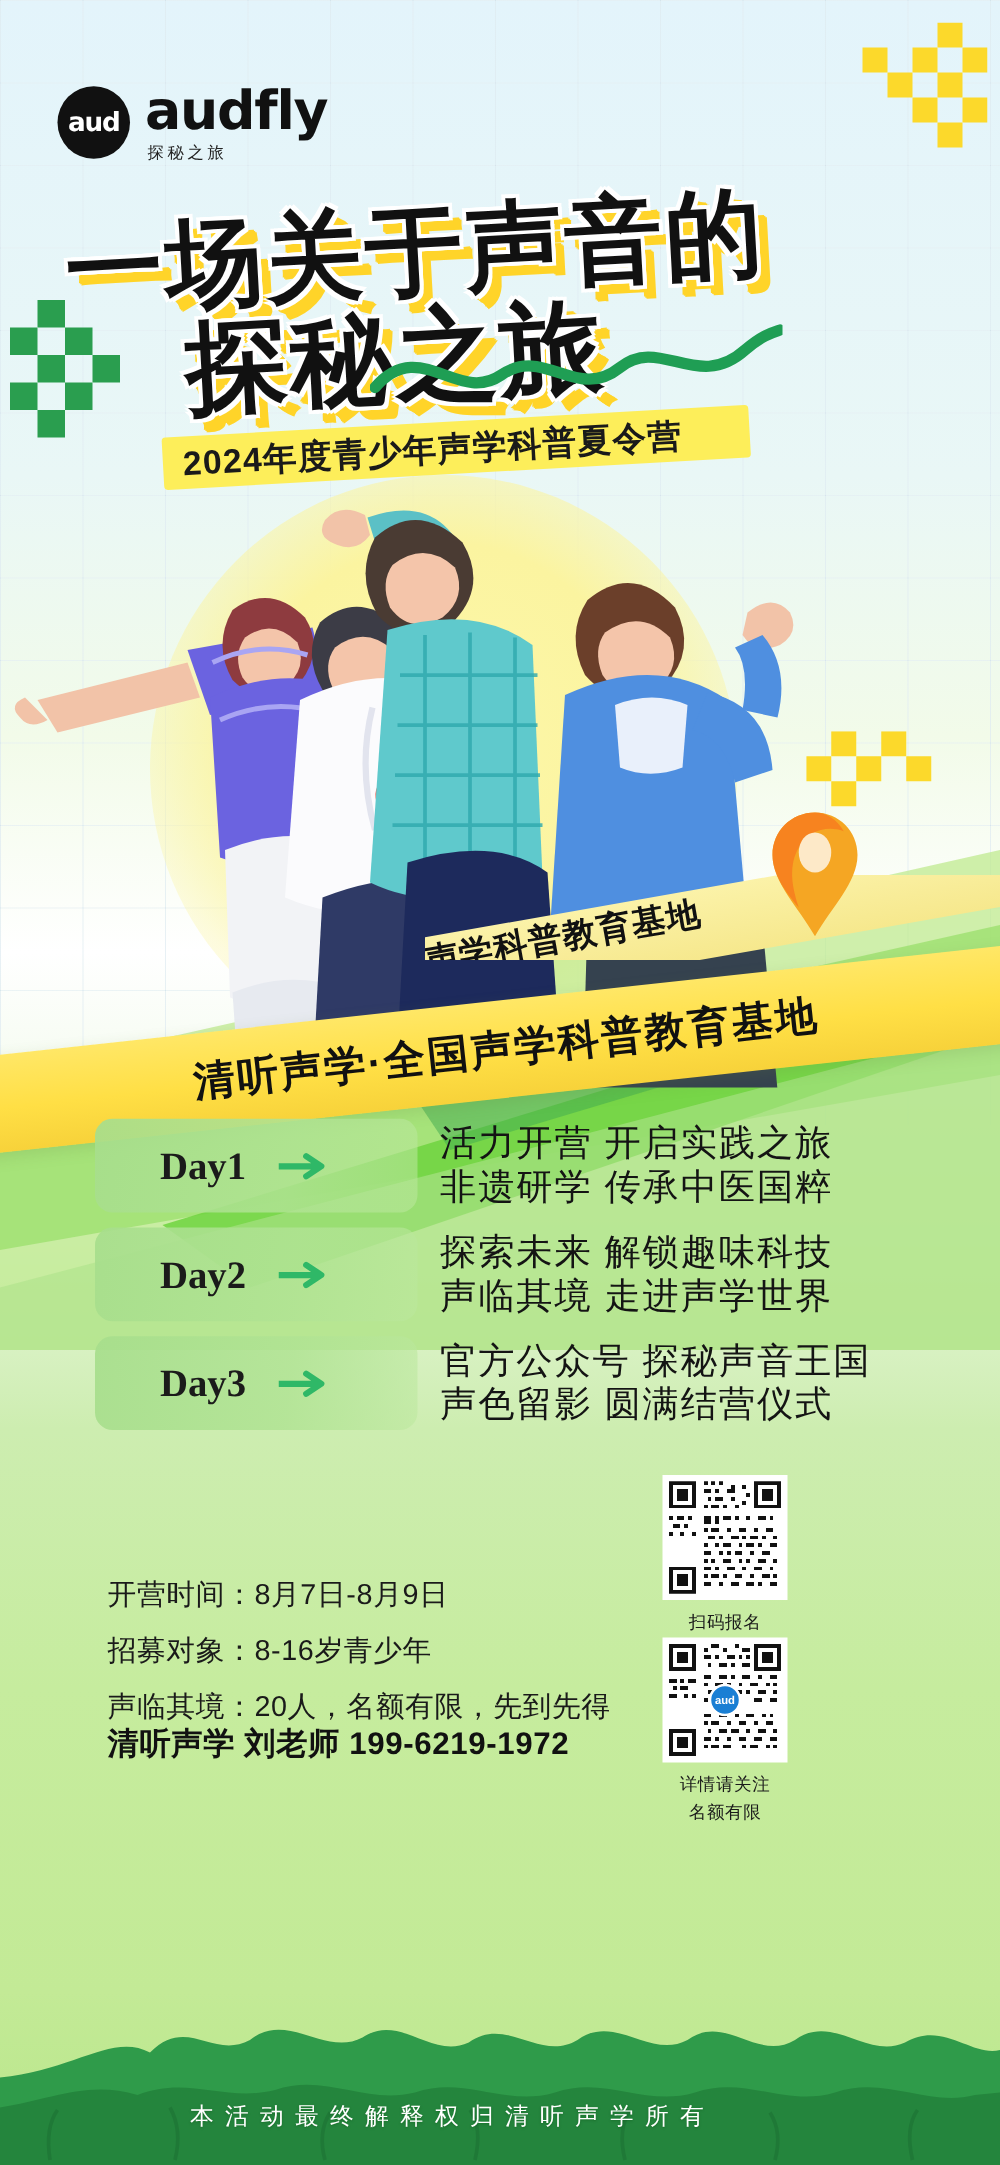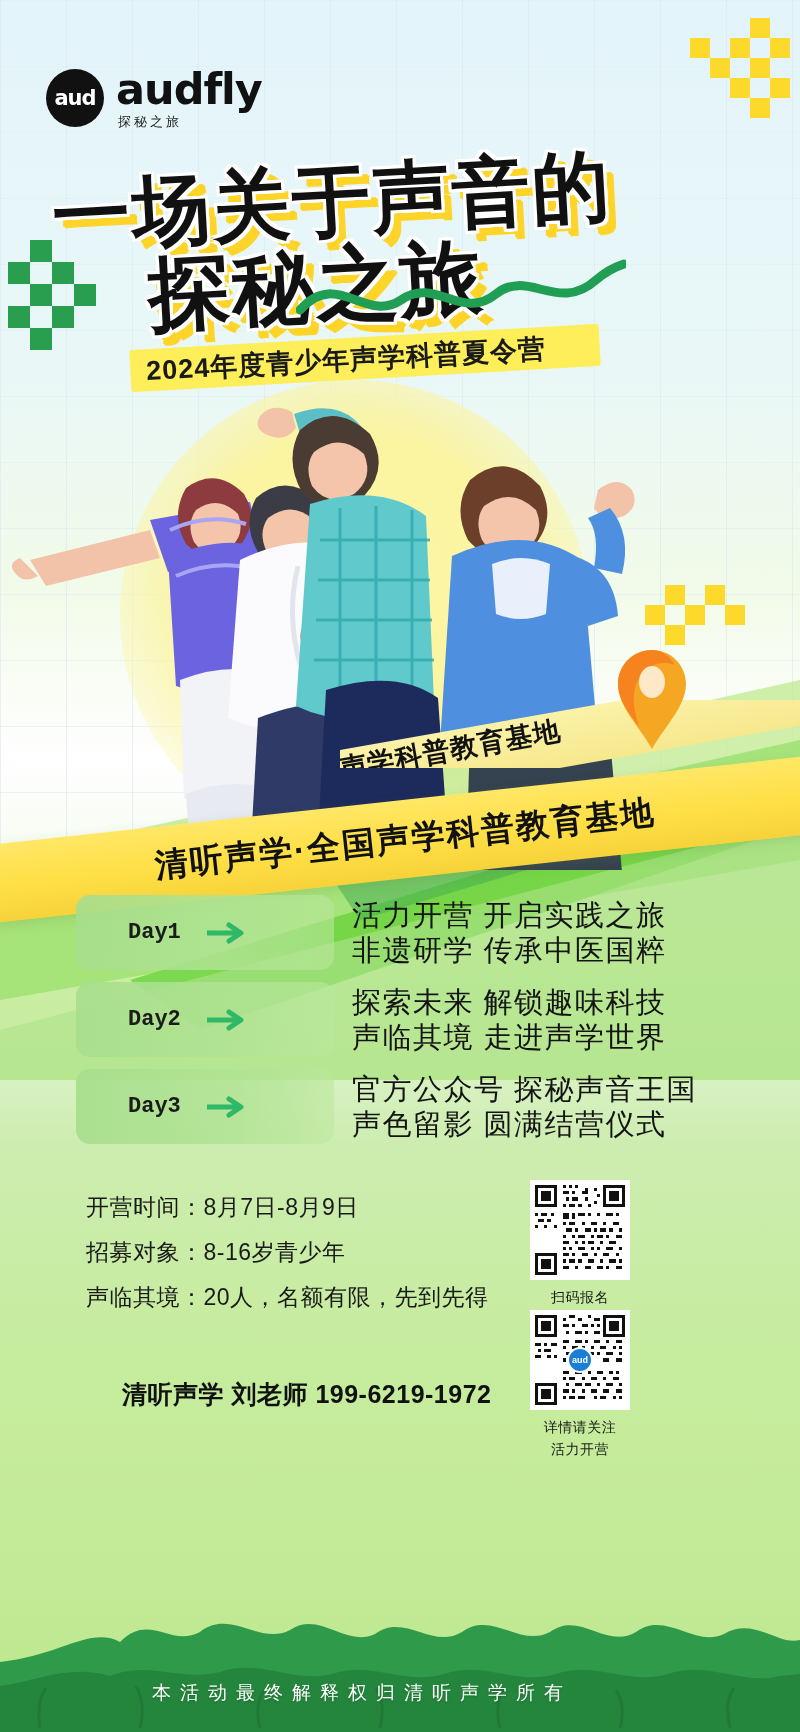--- a/index.html
+++ b/index.html
@@ -121,35 +121,35 @@
     display:flex; align-items:center;
   }
   .day-pill {
     width:258px; height:75px;
     border-radius:14px;
     background:linear-gradient(100deg, rgba(167,222,140,.92) 0%, rgba(176,227,147,.85) 60%, rgba(188,232,158,.55) 100%);
     display:flex; align-items:center;
     margin-left:76px;
   }
   .day-label {
-    font-size:22px; font-weight:700; color:#1b1b1b;
+    font-size:31px; font-weight:700; color:#1b1b1b;
     margin-left:52px;
-    font-family:Liberation Mono, monospace;
+    font-family:Liberation Serif, serif;
   }
   .arrow { margin-left:26px; width:44px; height:22px; }
   .day-text {
     margin-left:18px;
     color:#141414;
   }
   .day-text div { font-size:29px; line-height:35px; letter-spacing:1.5px; white-space:nowrap; }
 
   
-  .info { position:absolute; left:86px; top:1185px; width:470px; }
+  .info { position:absolute; left:86px; top:1253px; width:470px; }
   .info-line { font-size:23px; color:#1a1a1a; line-height:45px; letter-spacing:.5px; white-space:nowrap;}
-  .contact { position:absolute; left:86px; top:1378px; font-size:25px; font-weight:700; color:#111; white-space:nowrap; letter-spacing:.5px;margin-left:36px;}
+  .contact { position:absolute; left:86px; top:1378px; font-size:25px; font-weight:700; color:#111; white-space:nowrap; letter-spacing:.5px;}
 
   
   .qr-wrap { position:absolute; }
   .qr {
     width:100px; height:100px; background:#fff; padding:5px;
   }
   .qr canvas, .qr .mock { width:100%; height:100%; display:block; }
   .qr-cap { text-align:center; font-size:14px; color:#1a1a1a; margin-top:6px; line-height:22px; letter-spacing:.5px;}
 
   
@@ -428,21 +428,21 @@
                    M10 22h1v1h-1zM13 22h2v1h-2zM16 22h2v1h-2zM20 22h1v1h-1zM23 22h2v1h-2zM27 22h1v1h-1z
                    M9 24h2v1H9zM12 24h1v1h-1zM15 24h1v1h-1zM18 24h2v1h-2zM22 24h2v1h-2zM26 24h2v1h-2z
                    M9 26h1v1H9zM11 26h2v1h-2zM14 26h2v1h-2zM19 26h1v1h-1zM21 26h2v1h-2zM25 26h1v1h-1zM27 26h1v1h-1z
                    M22 14h2v1h-2zM26 14h2v1h-2zM9 14h1v1H9zM12 14h1v1h-1z"></path>
         </g>
       </svg>
       <div style="position:absolute;left:50%;top:50%;transform:translate(-50%,-50%);width:26px;height:26px;border-radius:50%;background:#1a7fd4;color:#fff;display:flex;align-items:center;justify-content:center;font-size:9px;font-weight:700;border:2px solid #fff;">aud</div>
     </div>
     <div class="qr-cap">
       <div>详情请关注</div>
-      <div>活力开营</div>
+      <div>名额有限</div>
     </div>
   </div>
 
   <svg class="grass" viewBox="0 0 800 130" preserveAspectRatio="none">
     <path d="M0 60 C60 54 90 24 120 40 C150 10 170 46 200 30 C230 6 260 44 290 28
              C320 8 345 46 375 32 C405 10 432 48 462 30 C492 8 520 46 550 30
              C580 8 606 48 636 30 C666 8 694 46 724 32 C754 14 778 44 800 38
              L800 130 L0 130 Z" fill="#2f9b4a"></path>
     <path d="M0 84 C40 78 70 62 110 74 C150 58 180 80 220 70 C260 56 292 82 332 72
              C372 58 404 84 444 72 C484 58 516 84 556 72 C596 58 628 84 668 72

